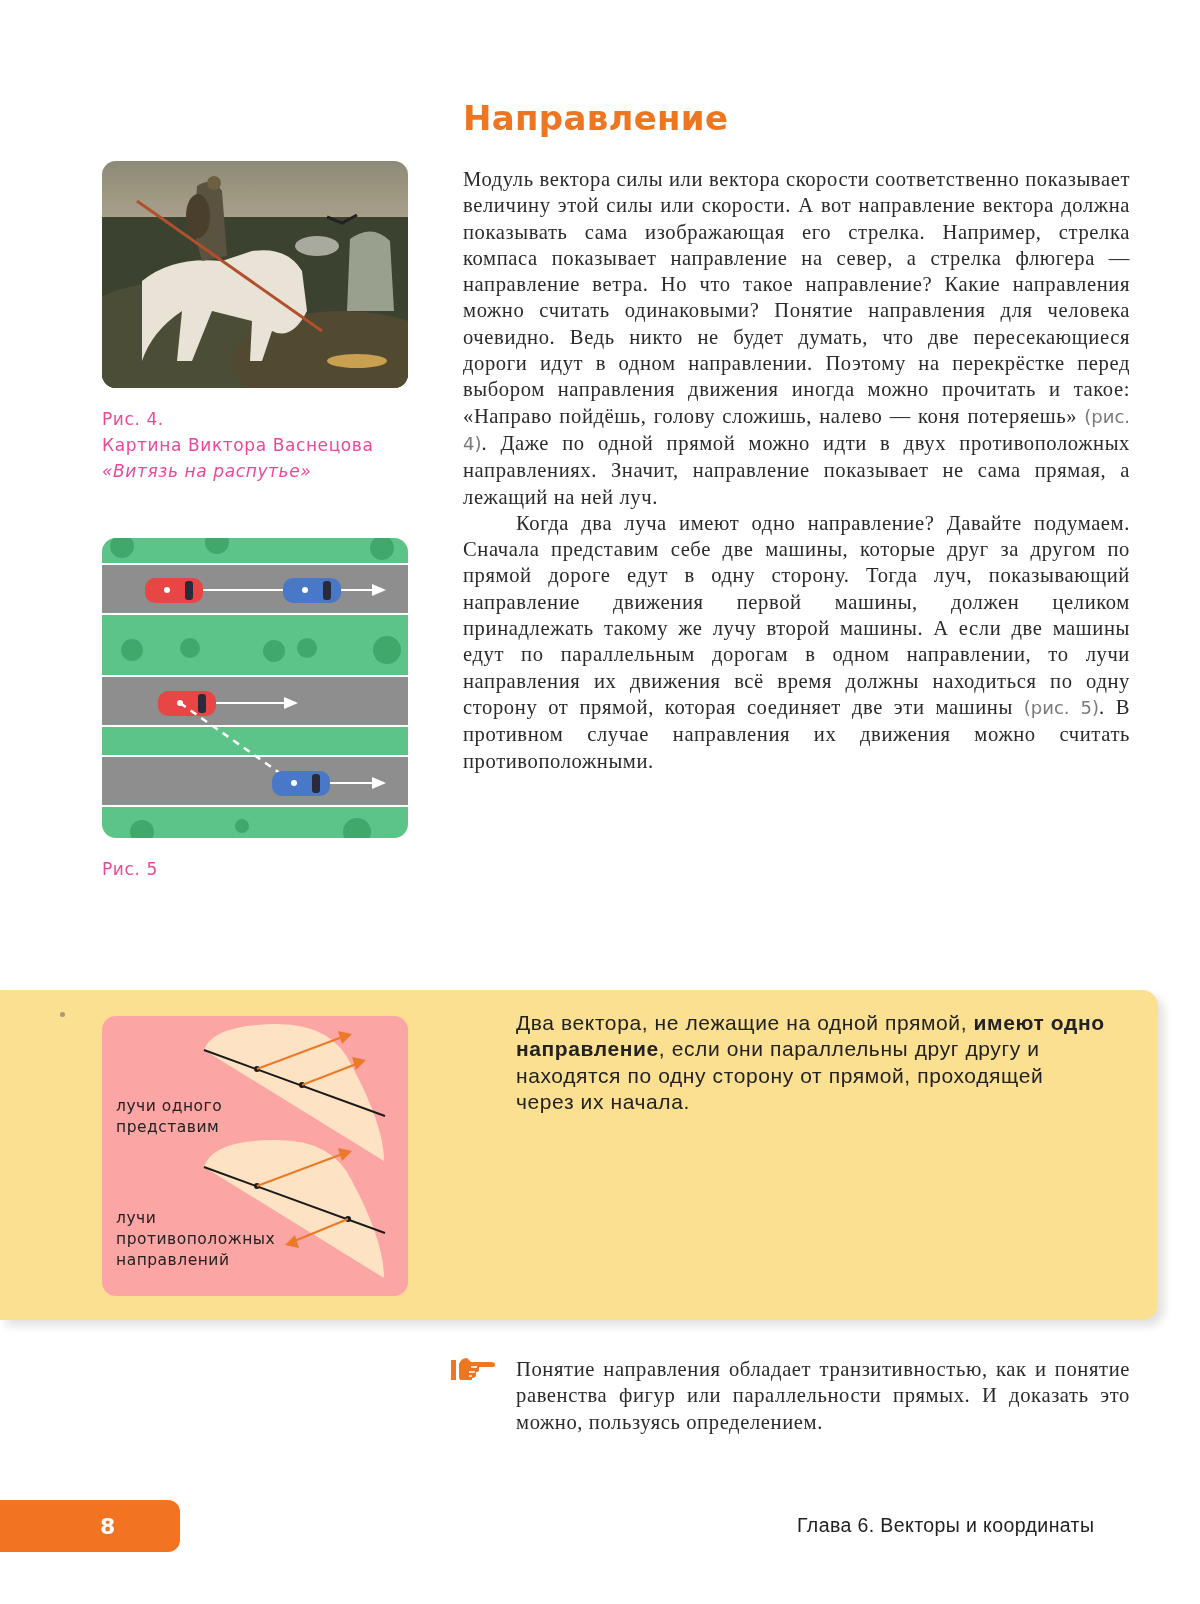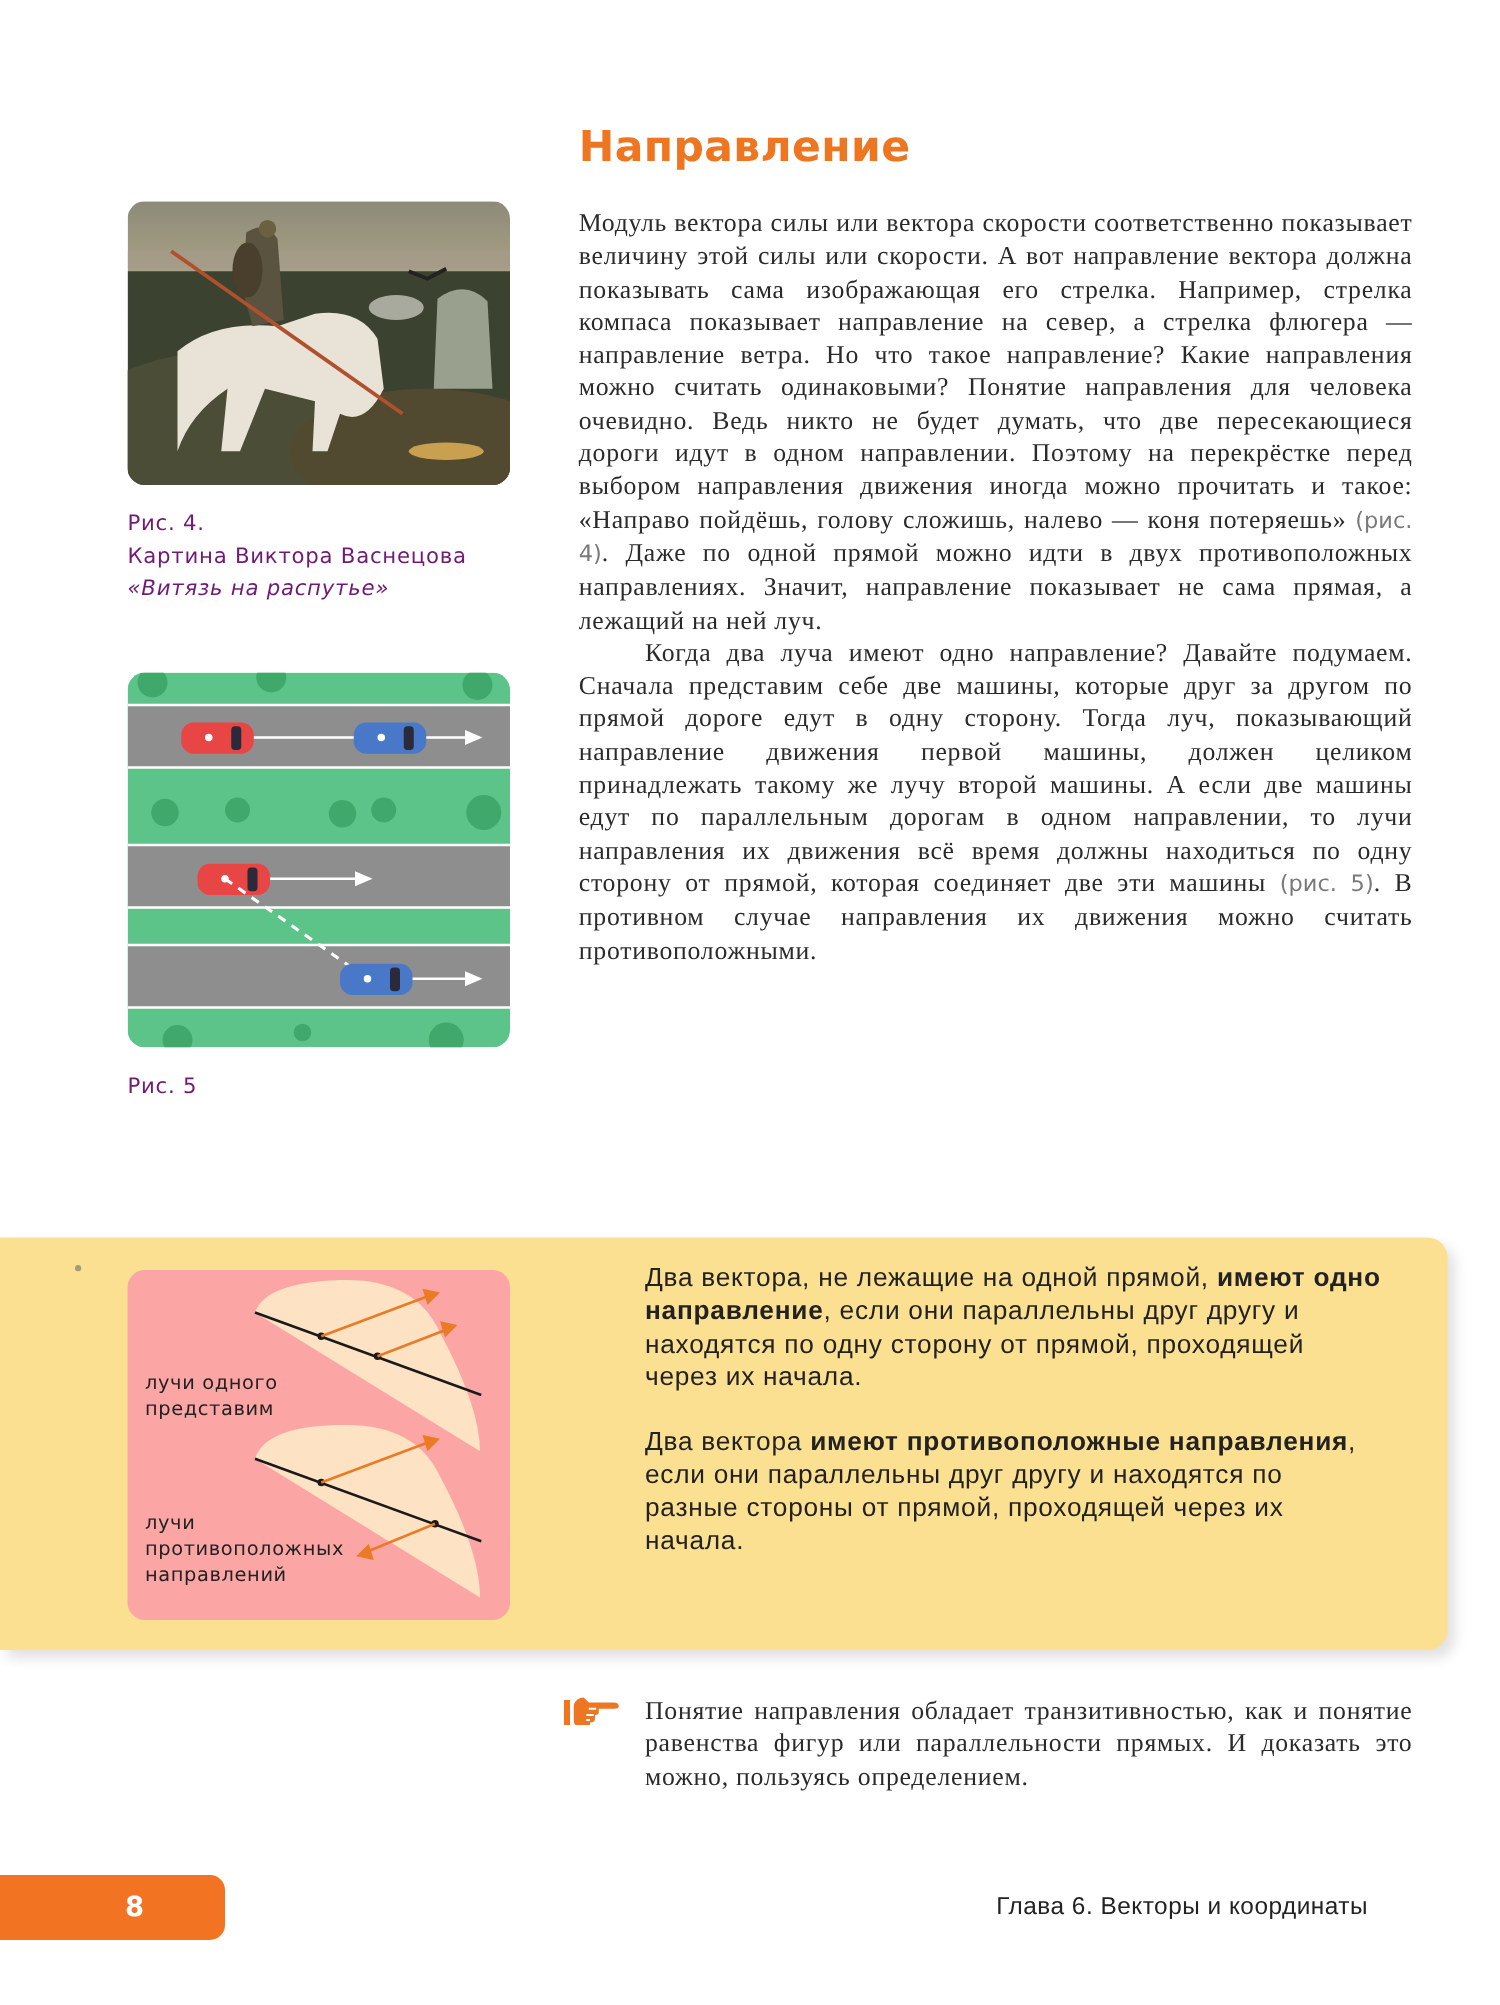--- a/index.html
+++ b/index.html
@@ -19,21 +19,21 @@
     letter-spacing: 0.6px; hyphens: manual;
   }
   .body-text p { margin: 0; }
   .body-text p.indent { text-indent: 53px; }
   .ref { font-family: "DejaVu Sans", "Liberation Sans", sans-serif; color: #7a7a7a; font-size: 18px; letter-spacing: 0; }
 
   .fig4 {
     left: 102px; top: 161px; width: 306px; height: 227px; border-radius: 14px; overflow: hidden;
   }
   .caption {
-    font-family: "DejaVu Sans", "Liberation Sans", sans-serif; font-size: 17px; color: #701a75;
+    font-family: "DejaVu Sans", "Liberation Sans", sans-serif; font-size: 17px; color: #ec4899;
     line-height: 26px; letter-spacing: 0.6px;
   }
   .cap4 { left: 102px; top: 406px; }
   .cap4 .it { font-style: italic; }
   .fig5 {
     left: 102px; top: 538px; width: 306px; height: 300px; border-radius: 14px; overflow: hidden;
   }
   .cap5 { left: 102px; top: 856px; }
 
   .def-box {
@@ -207,23 +207,20 @@
   <div class="abs def-label" style="left:14px;top:192px;">
     <div>лучи</div>
     <div>противоположных</div>
     <div>направлений</div>
   </div>
 </div>
 <div class="abs def-text">
   <p>
     <span>Два вектора, не лежащие на одной прямой, </span><b>имеют одно направление</b><span>, если они парал­лельны друг другу и находятся по одну сторону от прямой, проходящей через их начала.</span>
   </p>
-  <p>
-    <span>Два вектора </span><b>имеют противоположные направ­ления</b><span>, если они параллельны друг другу и нахо­дятся по разные стороны от прямой, проходящей через их начала.</span>
-  </p>
 </div>
 
 <div class="abs note-icon">
   <svg width="46" height="26" viewBox="0 0 46 26">
     <rect x="0" y="4" width="5" height="20" fill="#ee7621"></rect>
     <path d="M8 8 Q10 2 16 2 L20 6 L40 6 Q44 6 44 9 Q44 11 40 11 L28 11 L28 14 Q28 16 25 16 L25 19 Q25 22 21 22 L21 24 L10 24 Q8 24 8 20 Z" fill="#ee7621"></path>
     <path d="M20 11 L26 11 M18 16 L24 16 M18 20 L21 20" stroke="#fff" stroke-width="1.5"></path>
   </svg>
 </div>
 <div class="abs note-text">

